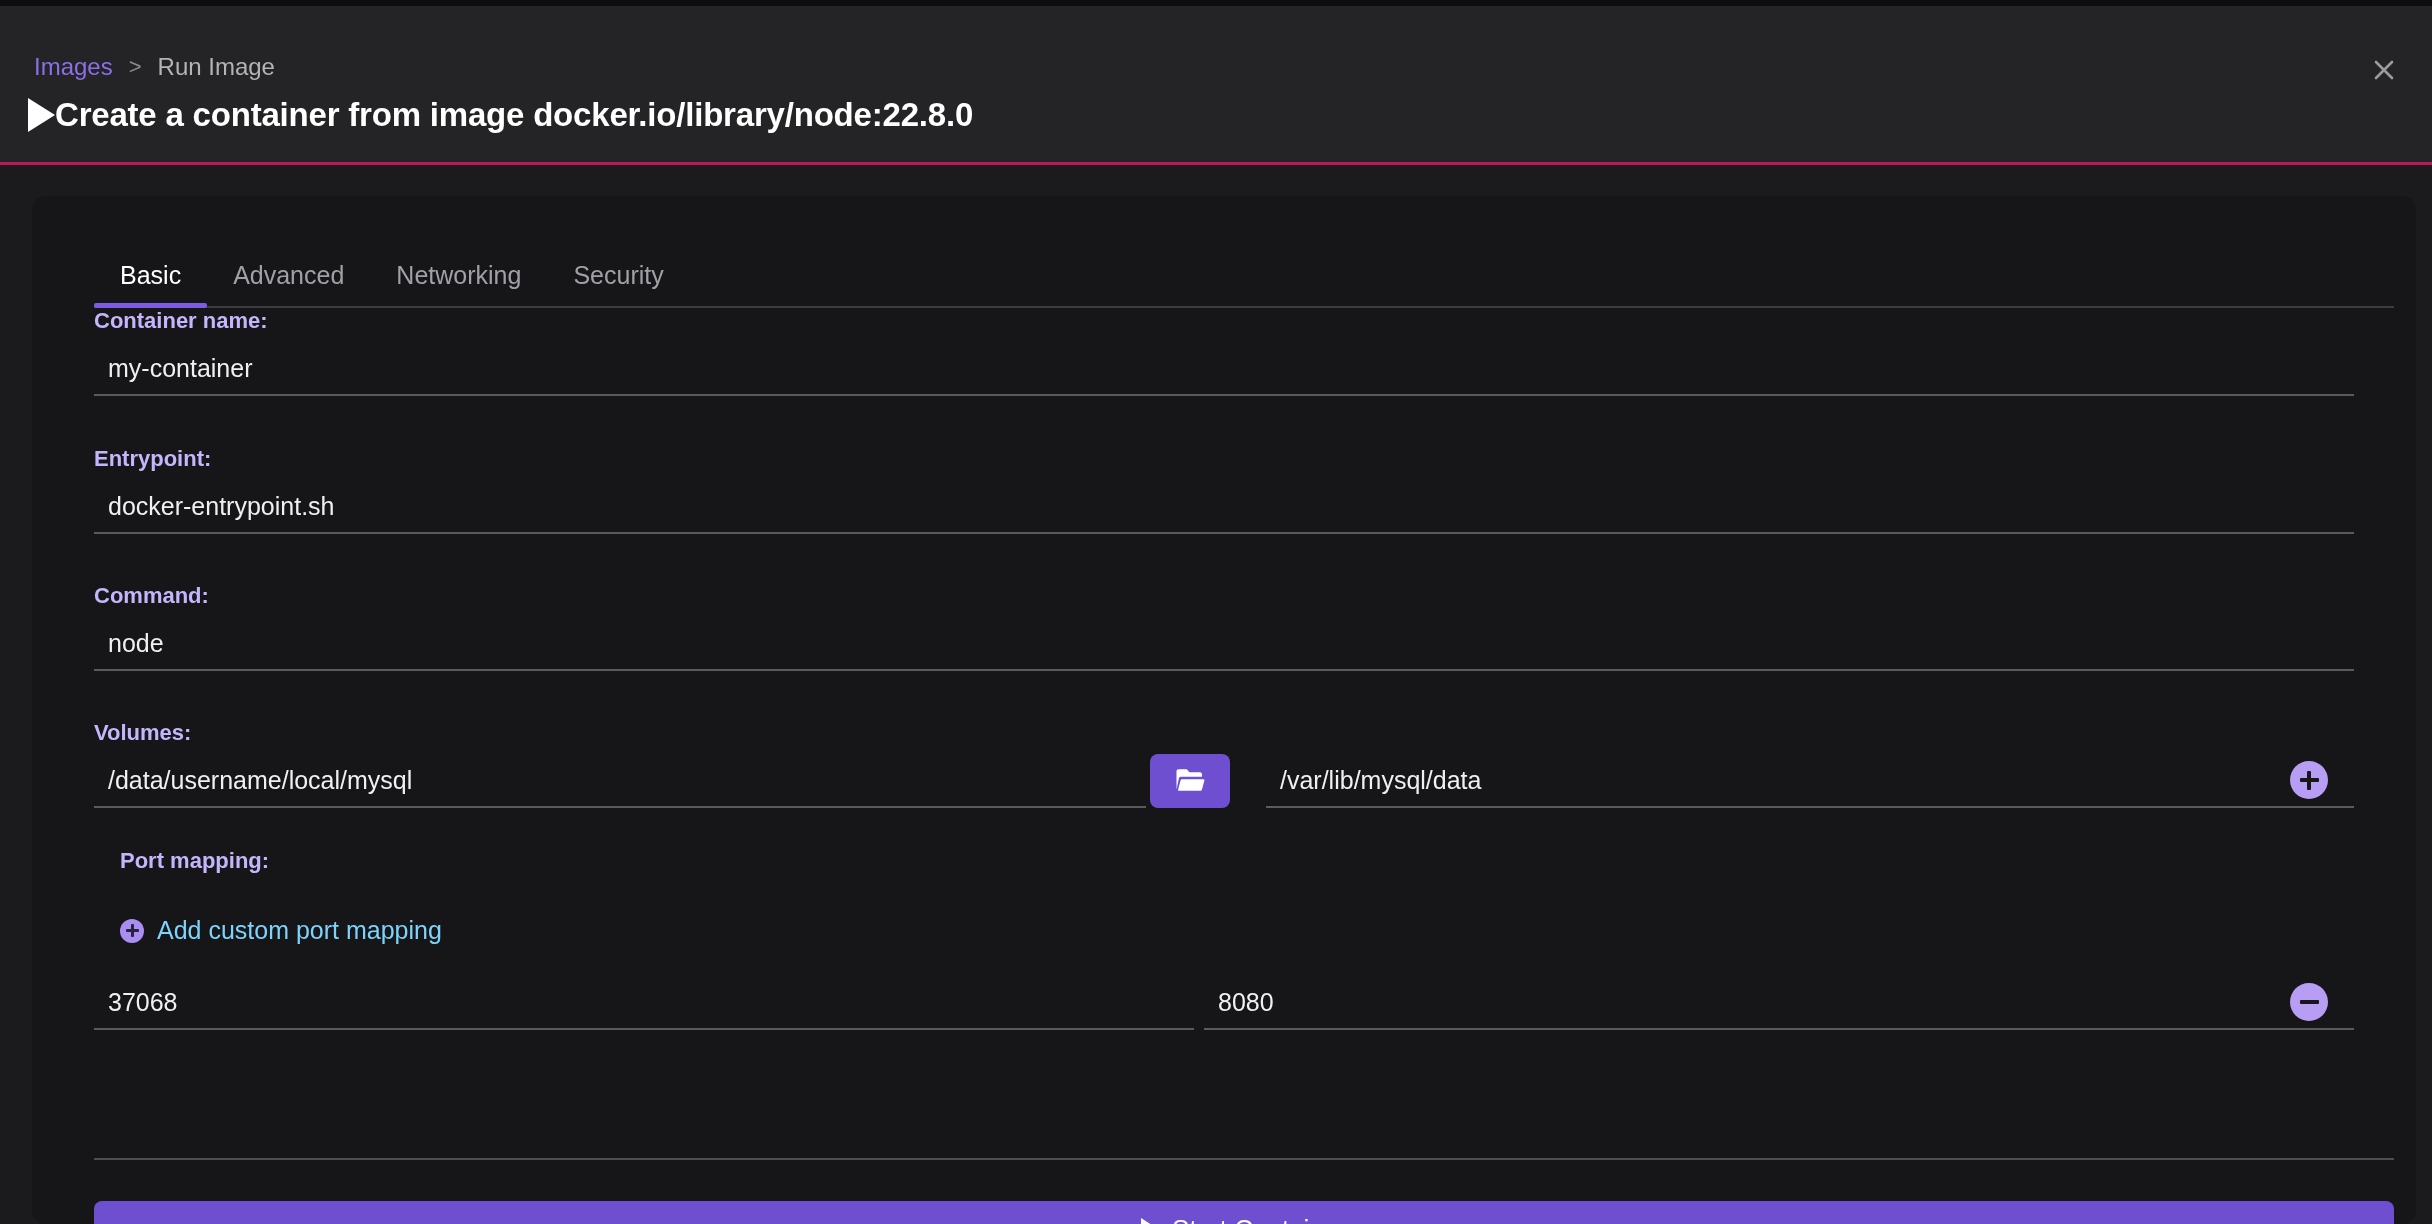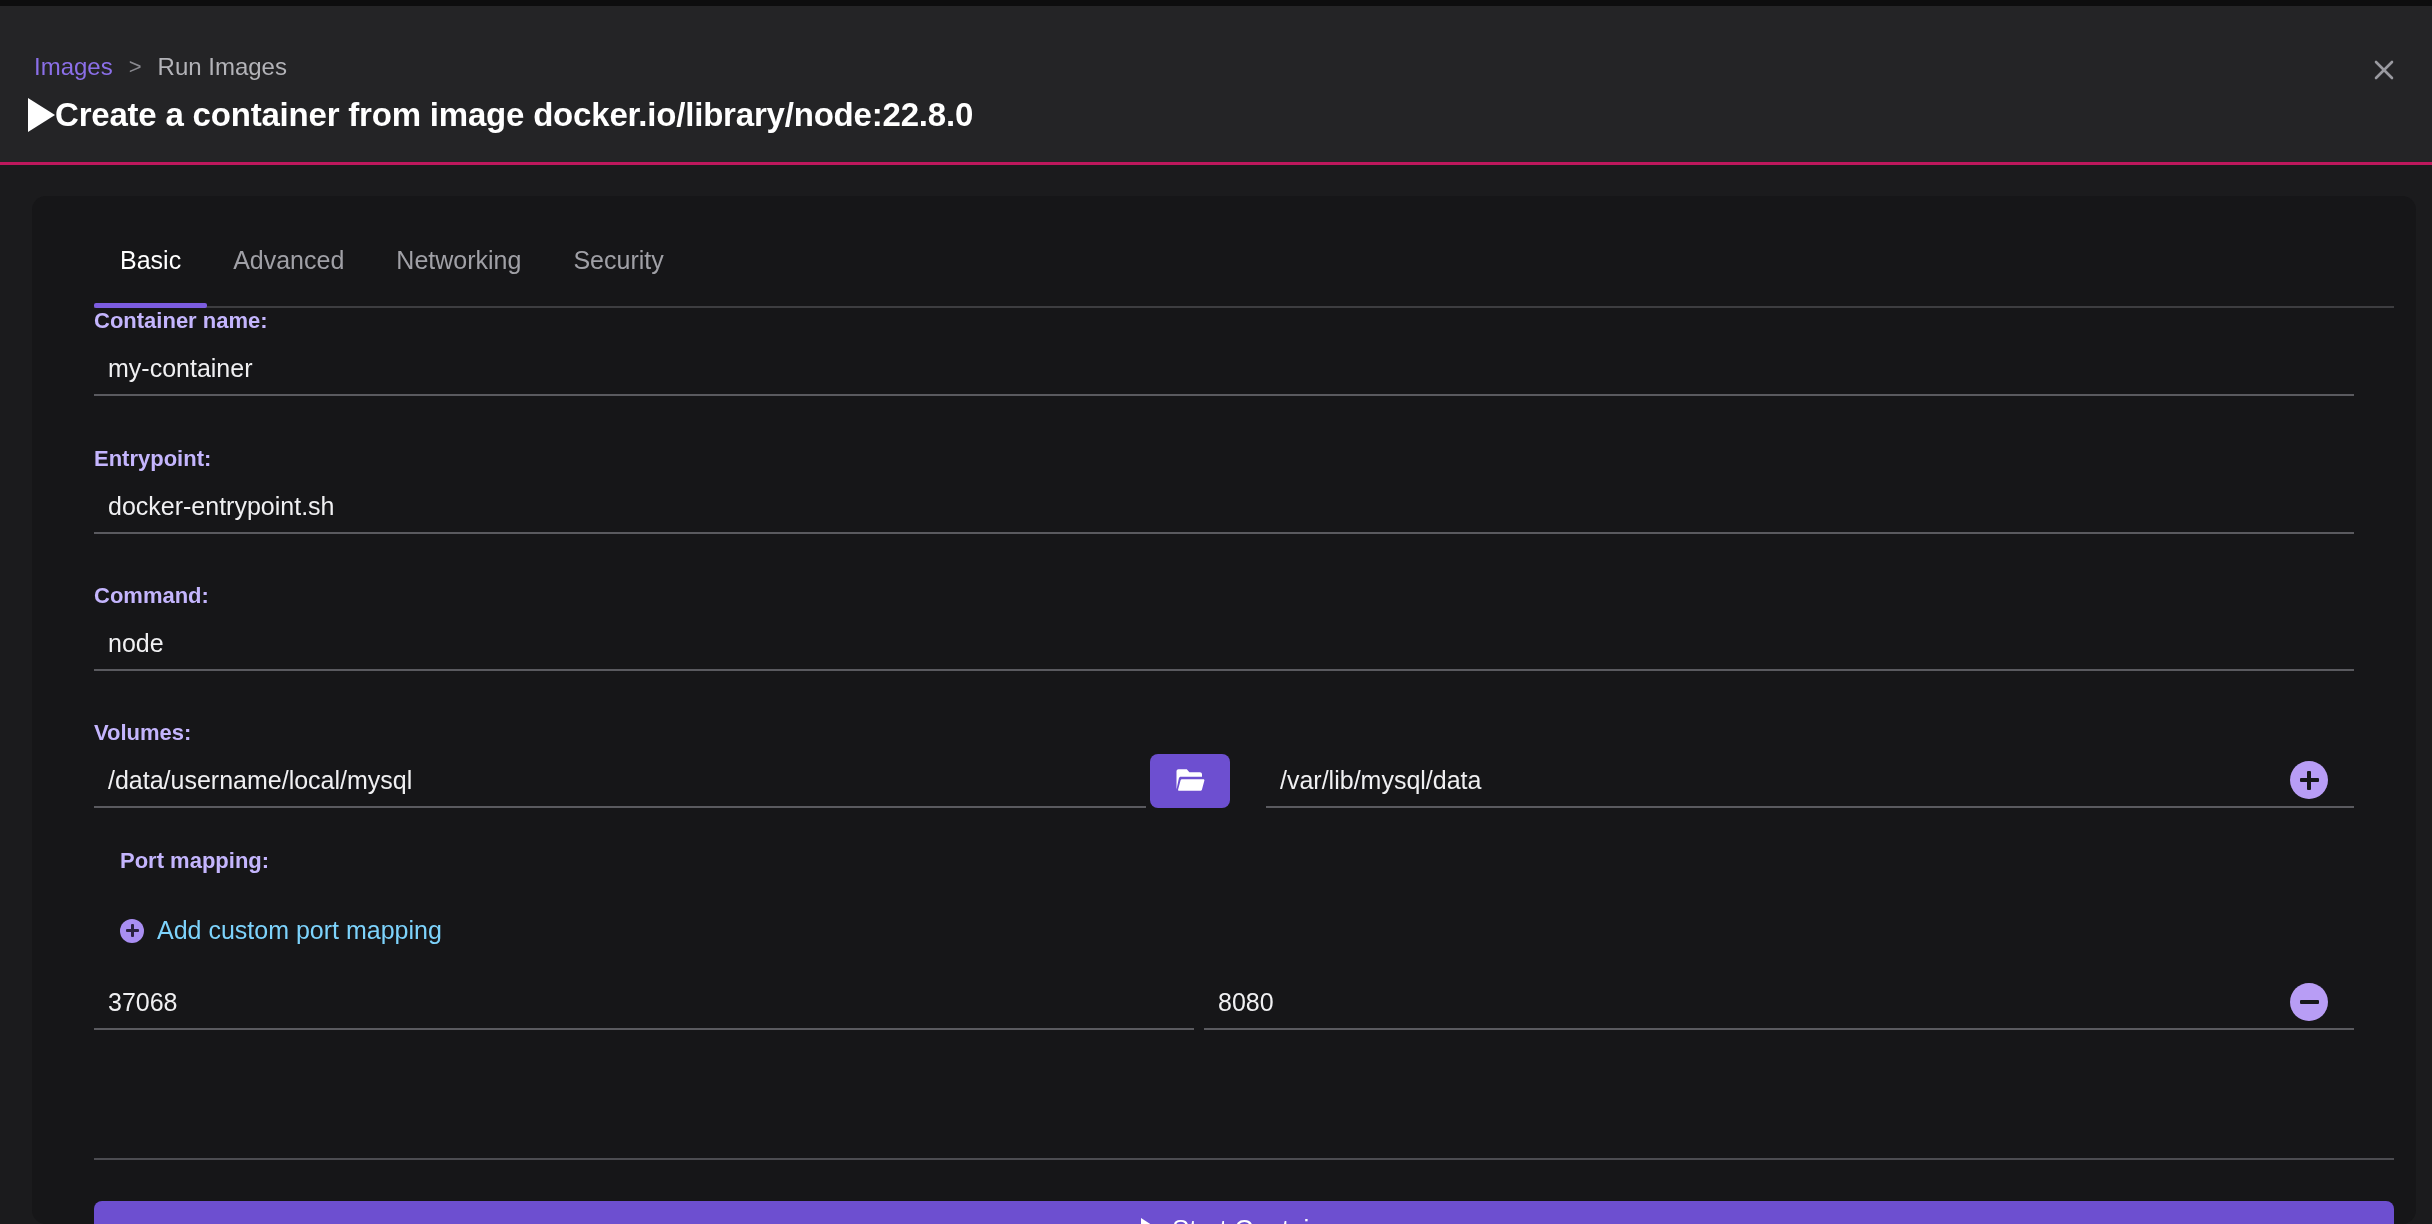--- a/index.html
+++ b/index.html
@@ -62,21 +62,21 @@
     position: absolute; left: 32px; top: 196px;
     width: 2384px; height: 1028px;
     background: #161618;
     border-radius: 14px;
   }
 
   
   .tabs {
     position: absolute; left: 62px; top: 50px;
     width: 2300px;
-    display: flex; 
+    display: flex; align-items: flex-end;
     border-bottom: 2px solid #3d3d40;
     height: 62px;
   }
   .tab {
     font-size: 25px; color: #a0a0a6;
     padding: 0 26px 16px 26px;
     cursor: pointer; white-space: nowrap;
     position: relative;
   }
   .tab.active { color: #ffffff; }
@@ -175,21 +175,21 @@
 </head>
 <body>
 
 <div class="top-strip"></div>
 
 <div class="header">
 
   <div class="breadcrumb">
     <span class="crumb-link">Images</span>
     <span class="crumb-sep">&gt;</span>
-    <span class="crumb-cur">Run Images</span>
+    <span class="crumb-cur">Run Image</span>
   </div>
 
   <div class="title-row">
     <span class="play-glyph"></span>
     <span class="title-text">Create a container from image docker.io/library/node:22.8.0</span>
   </div>
 
   <div class="close-btn">
     <svg width="26" height="26" viewBox="0 0 26 26" aria-hidden="true">
       <line x1="5" y1="5" x2="21" y2="21" stroke="#9a9aa0" stroke-width="2.6" stroke-linecap="round"></line>

